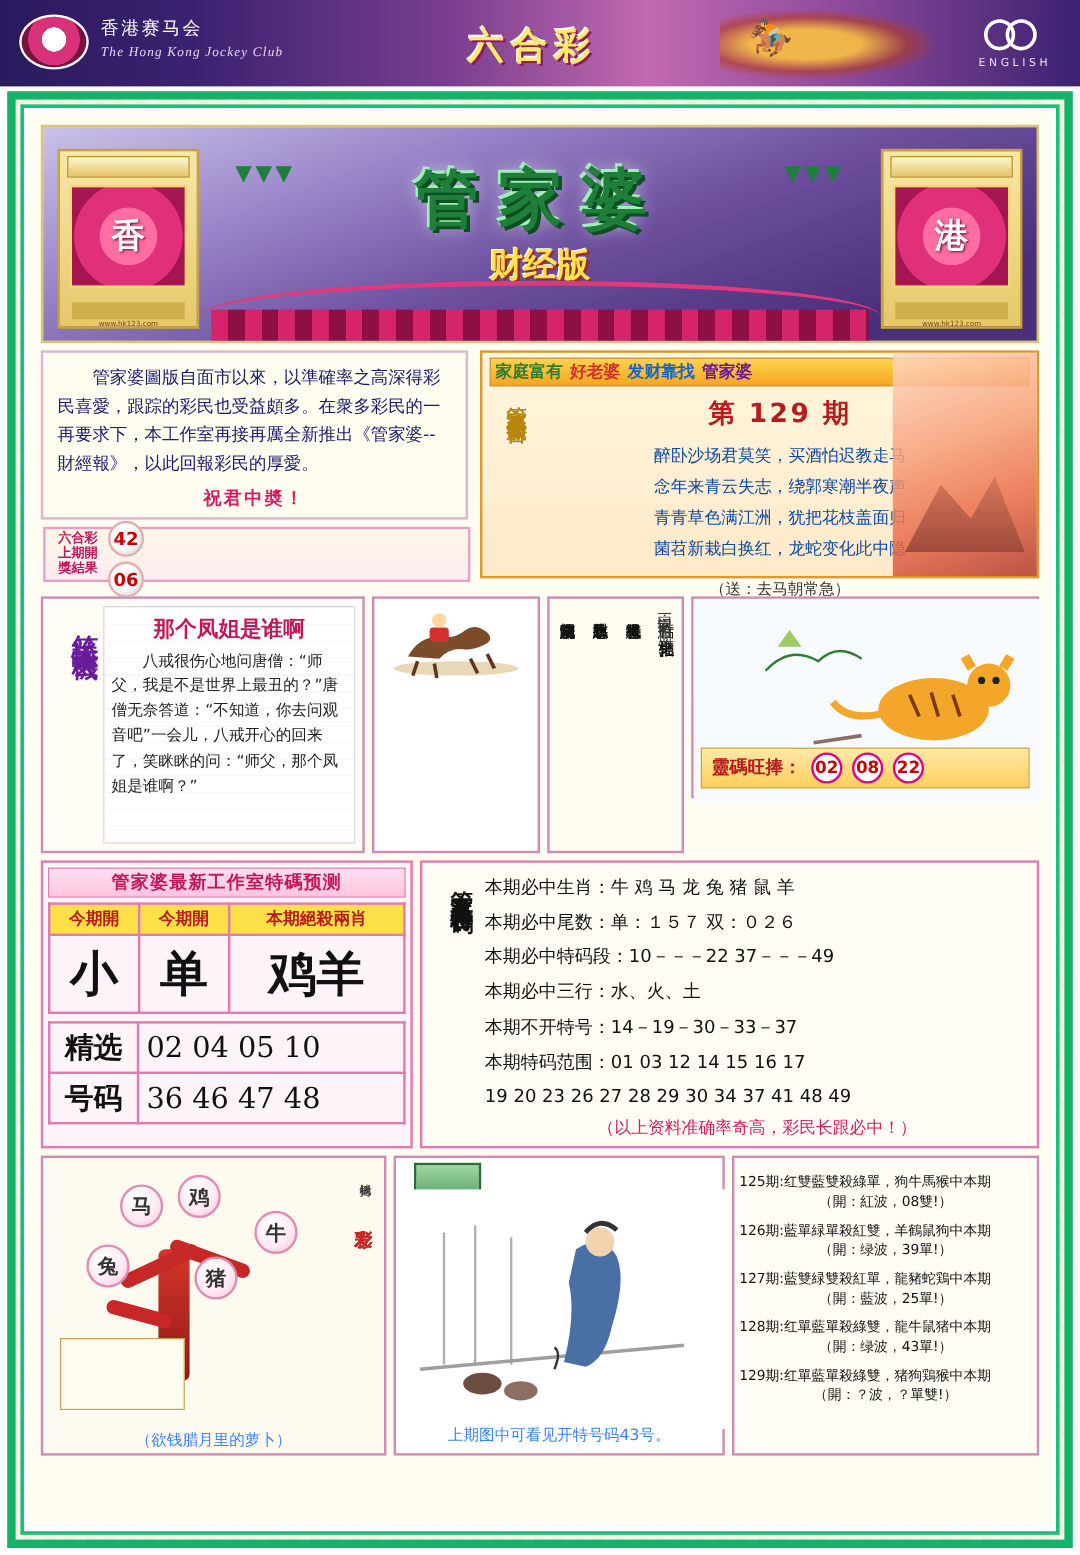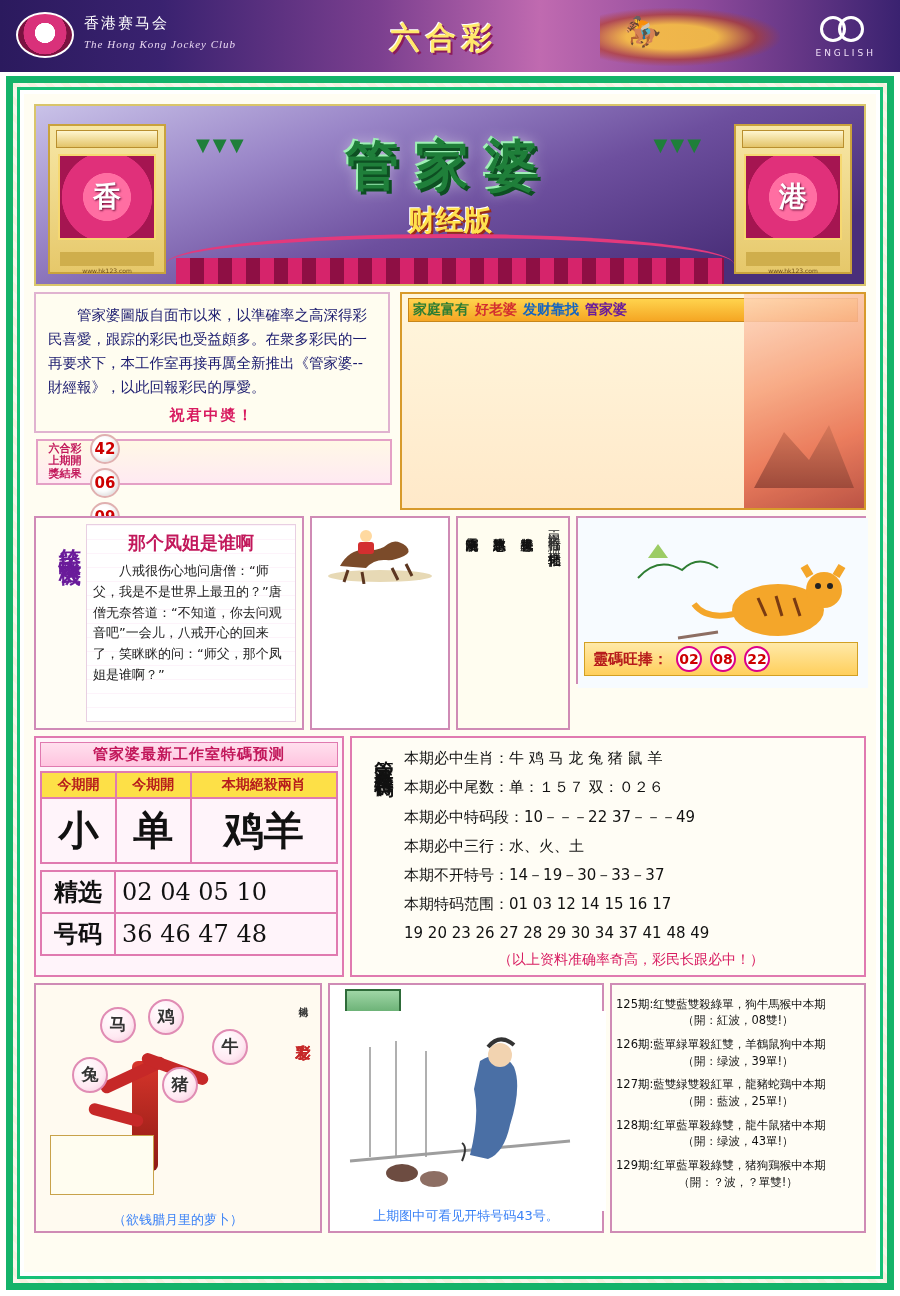--- a/index.html
+++ b/index.html
@@ -136,21 +136,21 @@
   .ball {
     width:30px; height:30px; border-radius:50%; display:flex; align-items:center; justify-content:center;
     font-size:15px; font-weight:bold; color:#c00; background:#fff;
     border:2px solid #e0b0b0; box-shadow:inset -2px -2px 4px rgba(0,0,0,.12);
   }
   .ball.sp { background:#fff; }
   .sp-label { font-size:10px; color:#c2185b; font-weight:bold; width:18px; line-height:1.1; text-align:center; }
 
   
   .rcol { flex:1; }
-  .period-box { border:2px solid #d79a2b; background:linear-gradient(#fff6dd,#ffe9c9); padding:4px 6px 8px 6px; position:relative; height:218px; }
+  .period-box { border:2px solid #d79a2b; background:linear-gradient(#fff6dd,#ffe9c9); padding:4px 6px 8px 6px; position:relative; height:190px; }
   .period-head {
     display:flex; align-items:center; gap:6px; background:linear-gradient(#ffd34d,#f5a623);
     border:1px solid #c8871a; padding:2px 4px;
   }
   .period-head .k1 { font-size:14px; font-weight:bold; color:#2e7d32; }
   .period-head .k2 { font-size:14px; font-weight:bold; color:#d32f2f; }
   .period-head .k3 { font-size:14px; font-weight:bold; color:#1565c0; }
   .period-head .k4 { font-size:14px; font-weight:bold; color:#6a1b9a; }
   .period-body { display:flex; }
   .period-side {
@@ -344,20 +344,33 @@
             </div>
           </div>
 
           <div class="rcol">
             <div class="period-box">
               <div class="period-head">
                 <span class="k1">家庭富有</span>
                 <span class="k2">好老婆</span>
                 <span class="k3">发财靠找</span>
                 <span class="k4">管家婆</span>
+              </div>
+              <div class="period-body">
+                <div class="period-side">管家婆八句赢言</div>
+                <div class="period-main">
+                  <div class="period-no">第 129 期</div>
+                  <div class="poem">
+                    <div>醉卧沙场君莫笑，买酒怕迟教走马</div>
+                    <div>念年来青云失志，绕郭寒潮半夜声</div>
+                    <div>青青草色满江洲，犹把花枝盖面归</div>
+                    <div>菌苕新栽白换红，龙蛇变化此中隐</div>
+                    <div class="gift">（送：去马朝常急）</div>
+                  </div>
+                </div>
               </div>
               <div class="period-art">
                   <div class="mt"></div>
                 </div>
             </div>
           </div>
         </div>
 
         <div class="row">
           <div class="joke-box">

